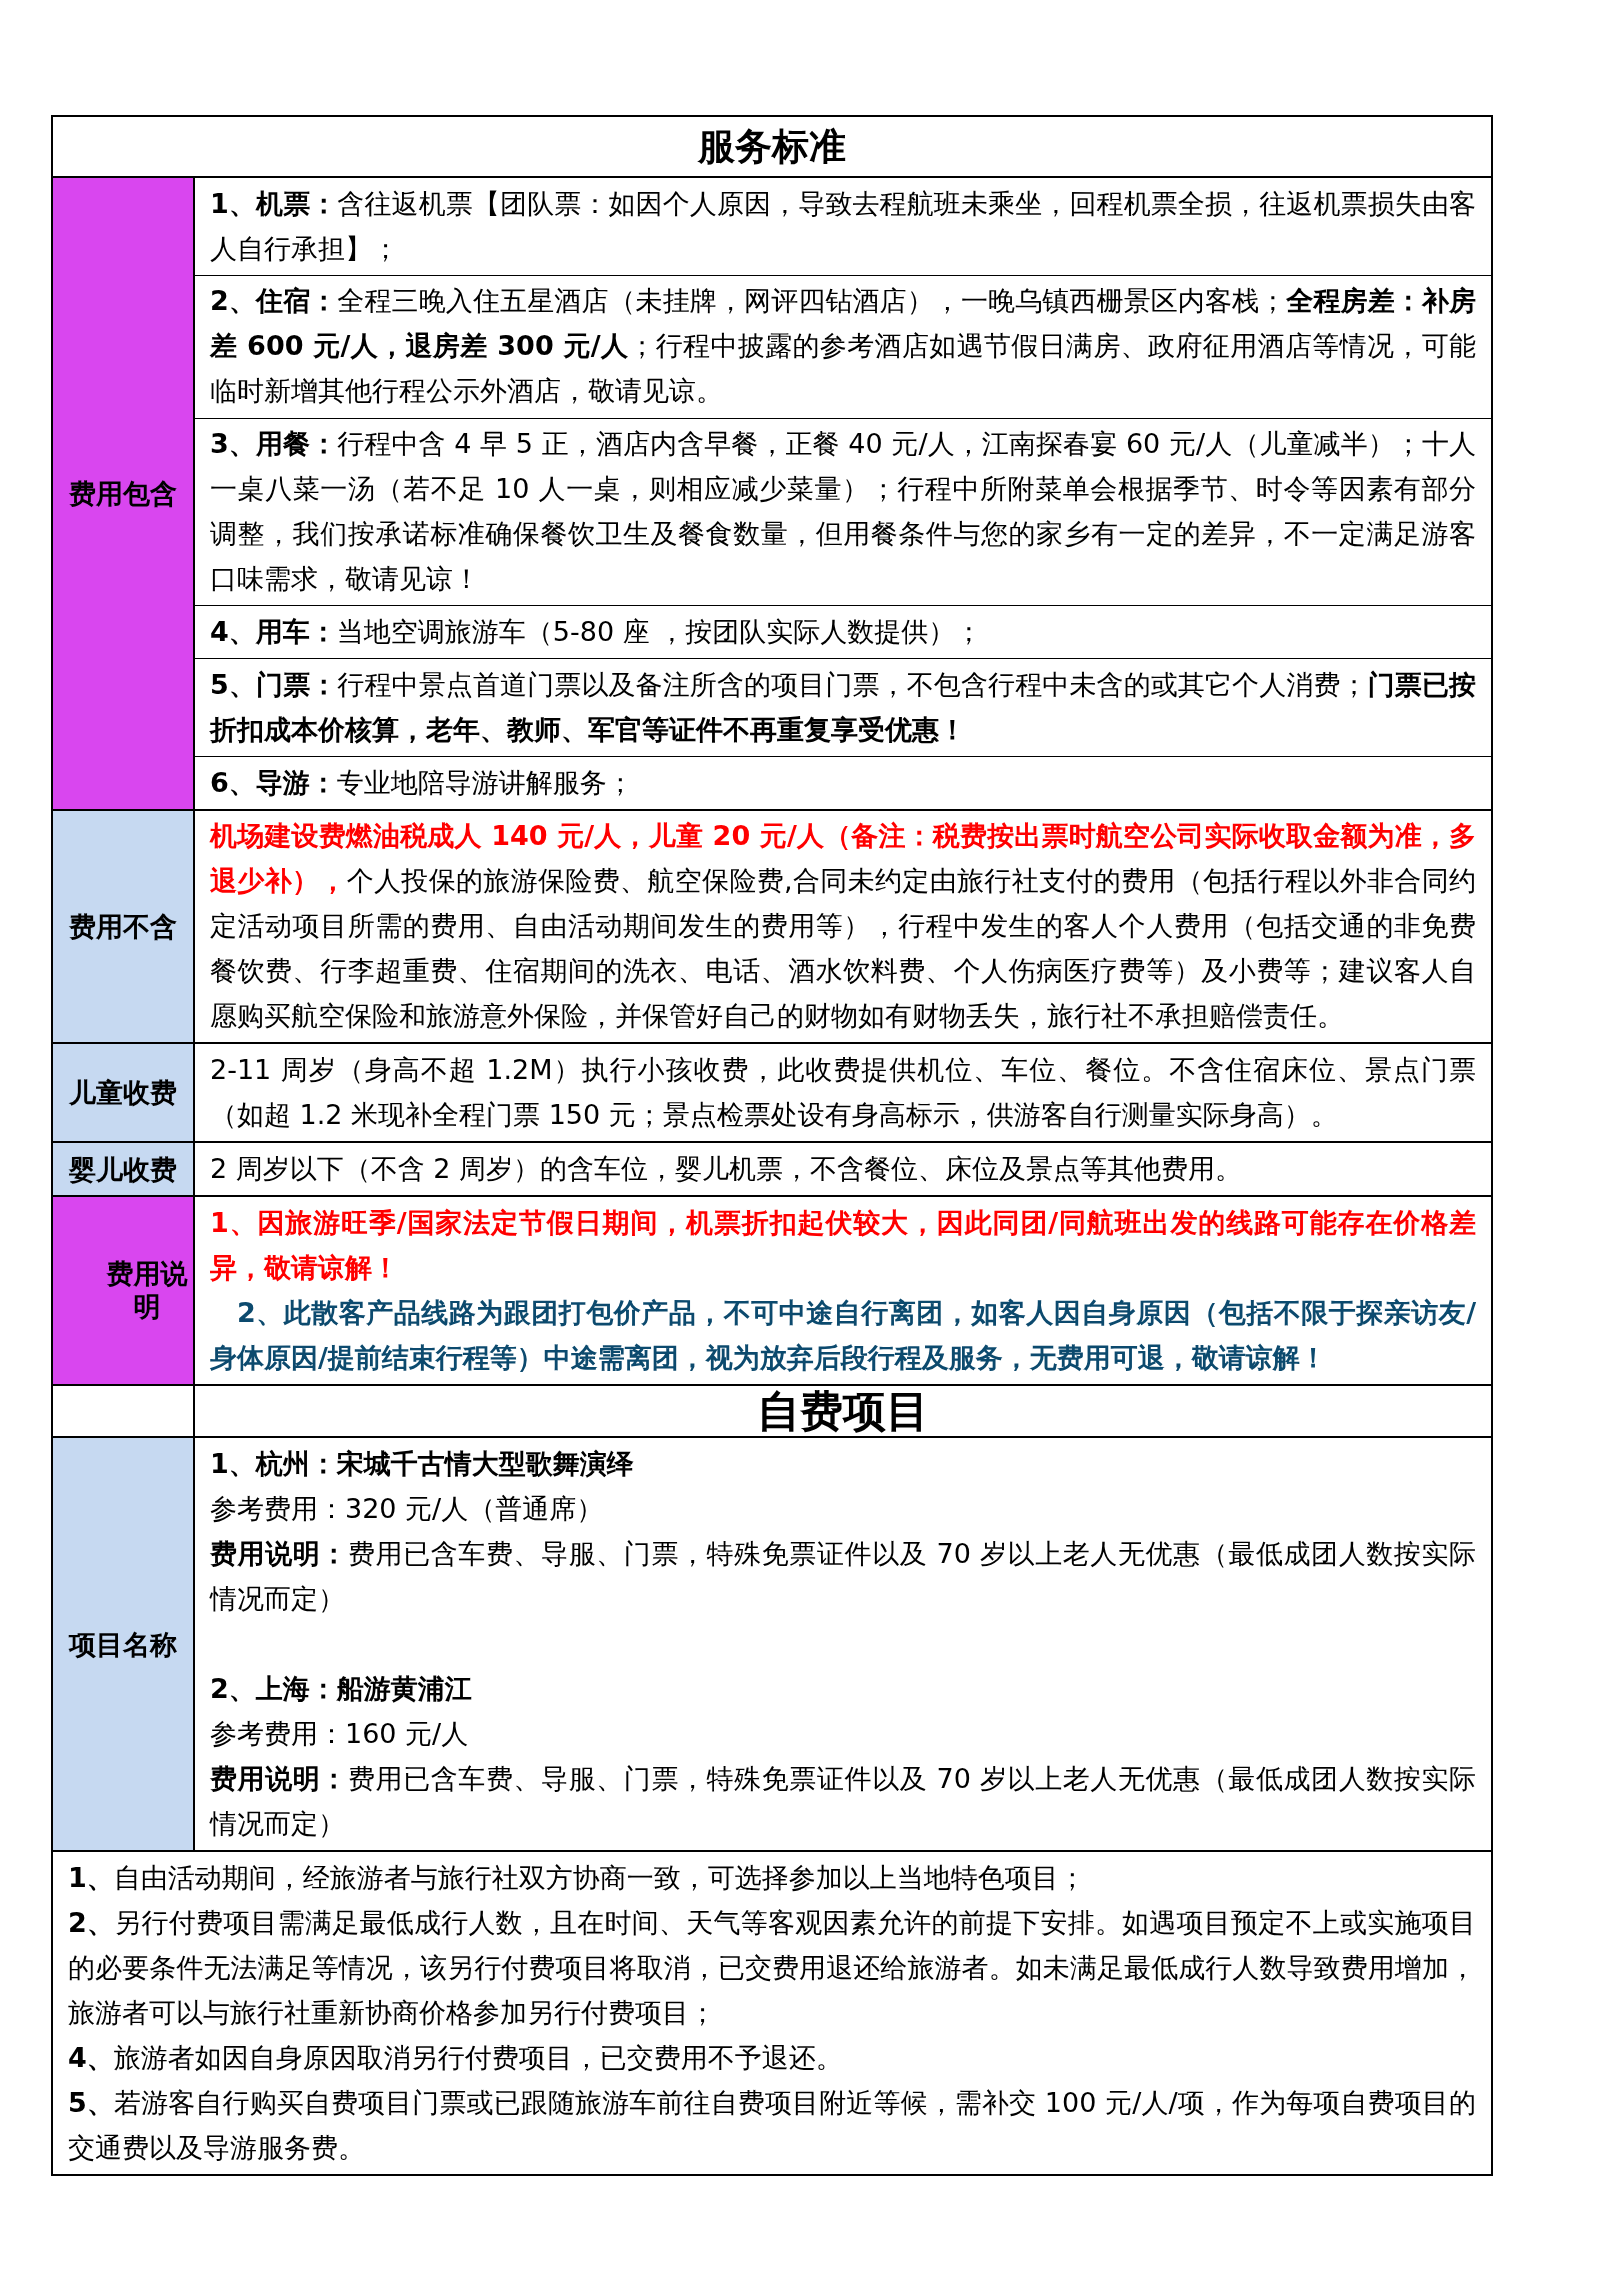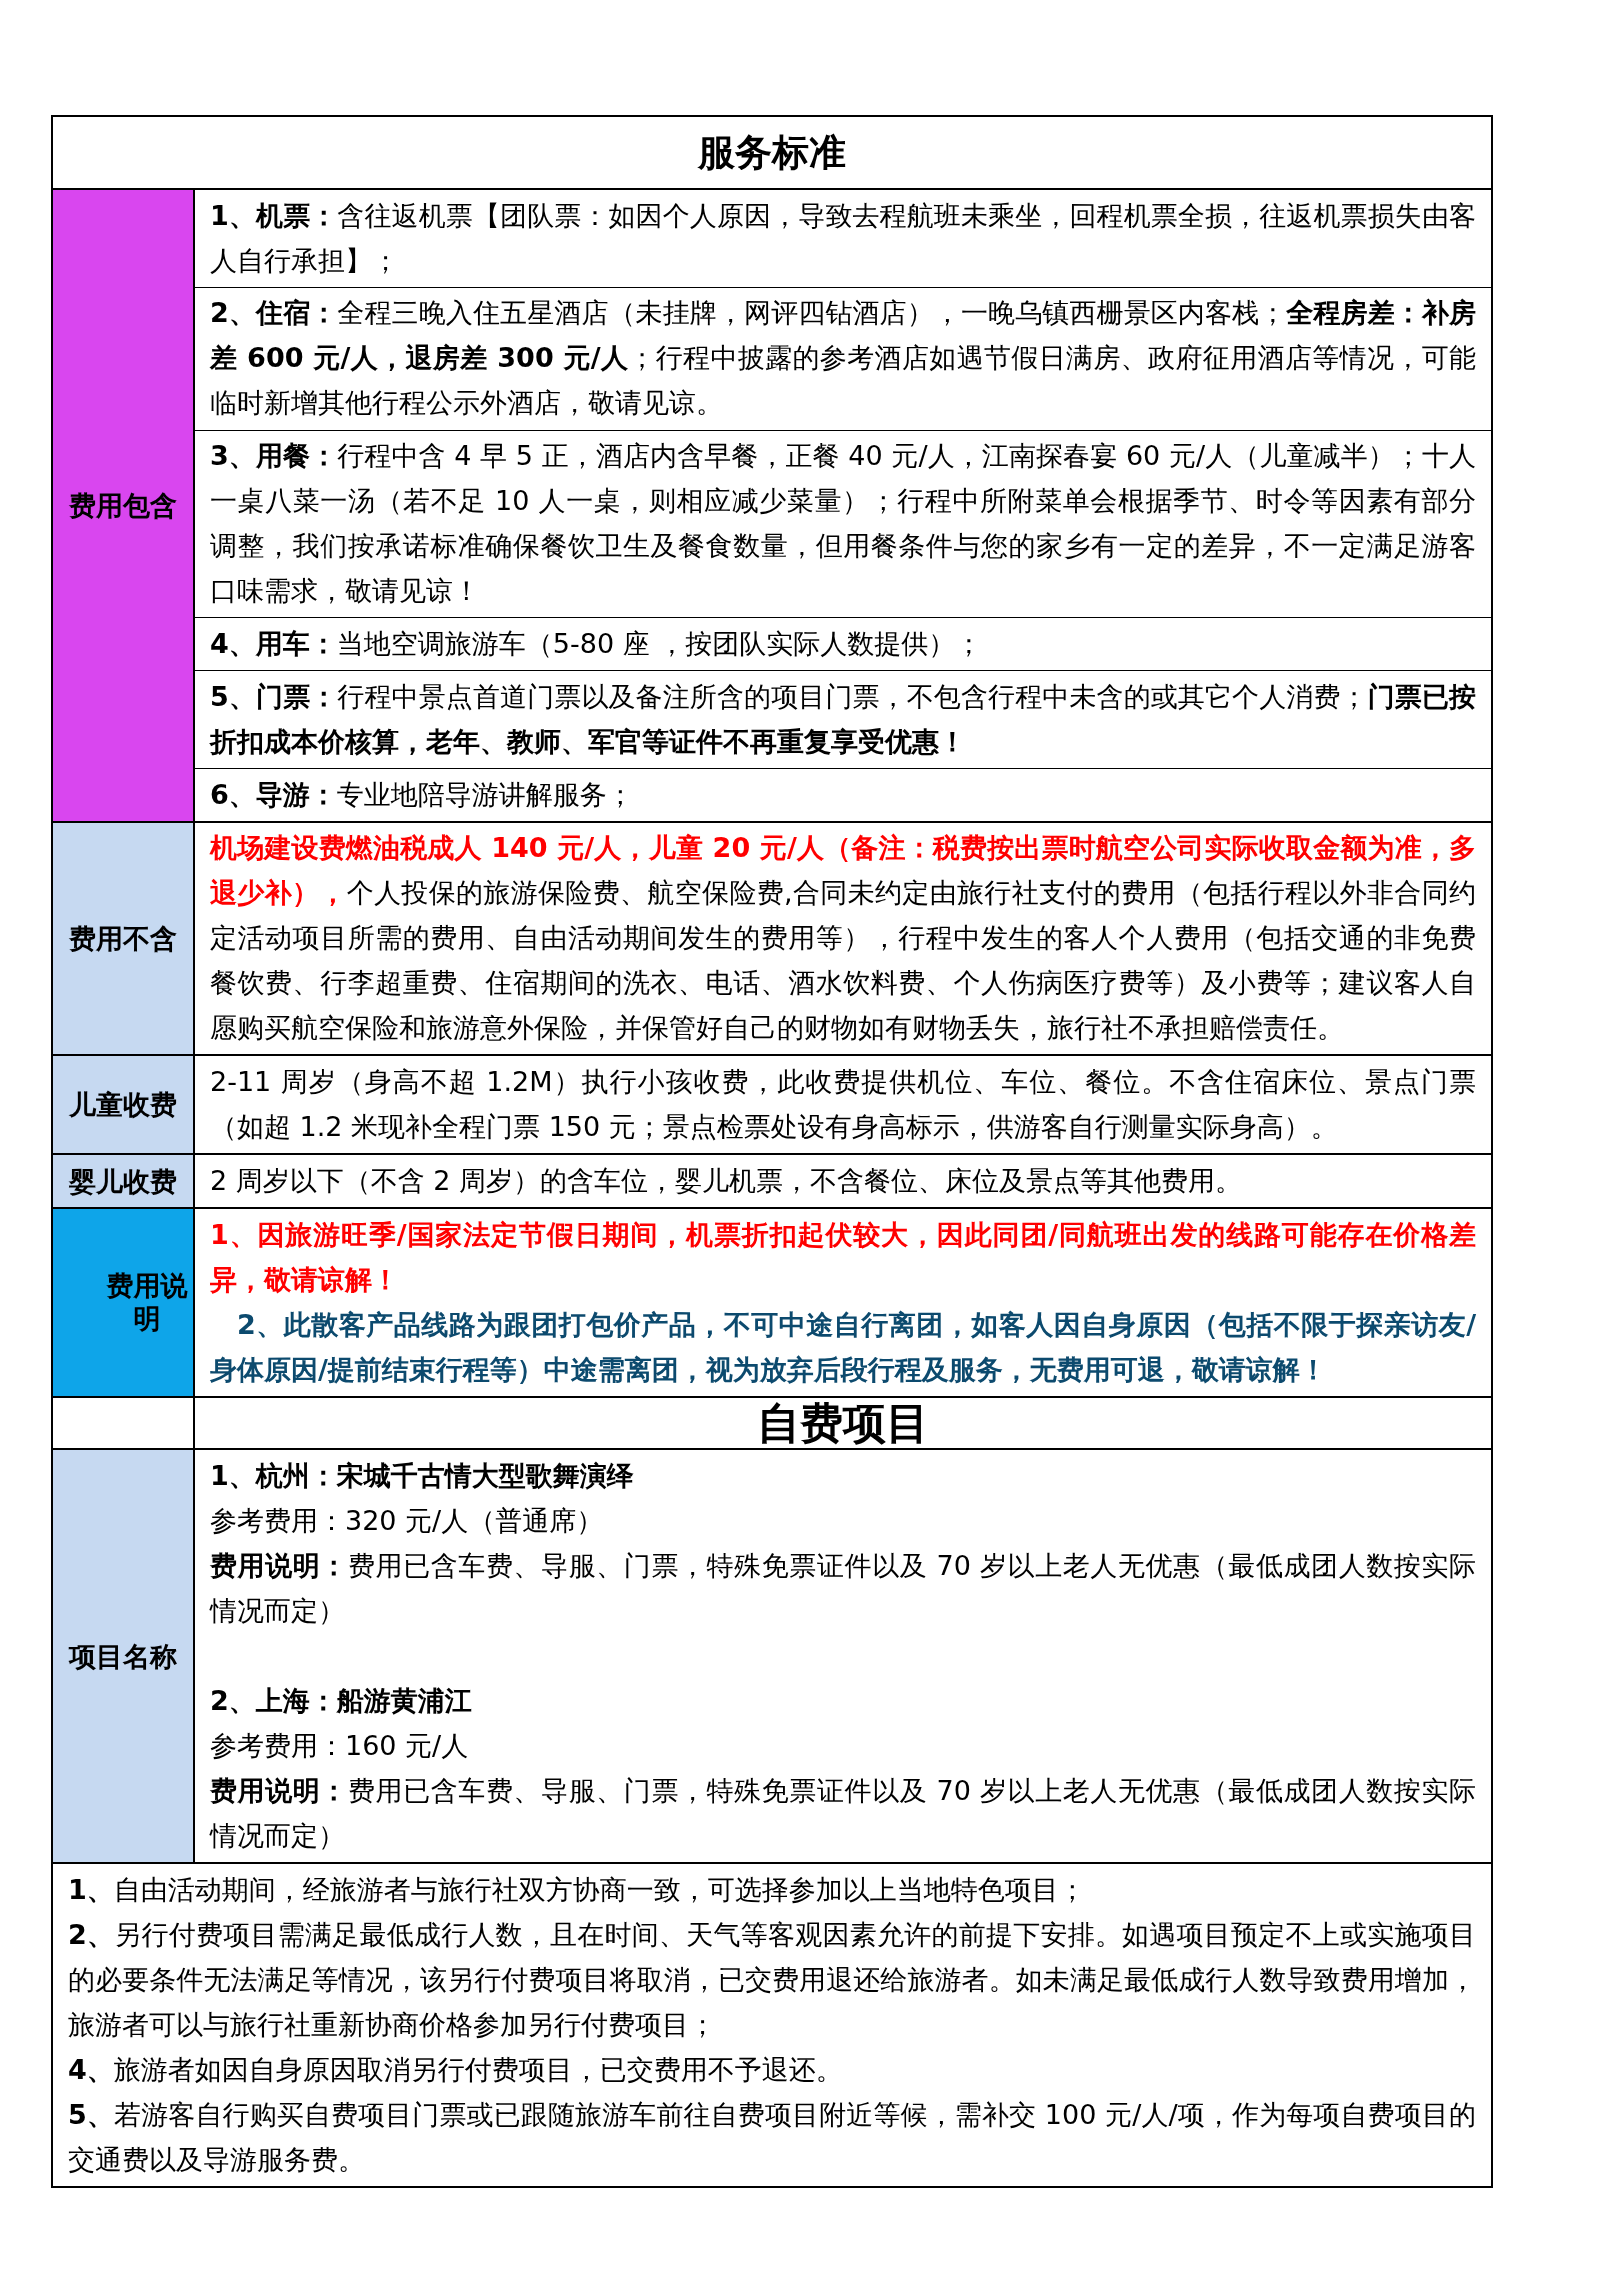--- a/index.html
+++ b/index.html
@@ -20,21 +20,21 @@
     background: #ffffff;
   }
   .t-row { display: flex; border-top: 2px solid #000000; }
   .t-row:first-child { border-top: none; }
   .title-row {
     display: block;
     text-align: center;
     font-weight: 700;
     font-size: 37px;
     line-height: 45px;
-    padding: 13px 0;
+    padding: 7px 0;
   }
   .label-cell {
     flex: 0 0 142px;
     border-right: 2px solid #000000;
     display: flex;
     align-items: center;
     justify-content: center;
     text-align: center;
     font-weight: 700;
     font-size: 27px;
@@ -112,21 +112,21 @@
     </div>
     <div class="t-row section-row">
       <div class="label-cell" style="background: rgb(198, 217, 241);">婴儿收费</div>
       <div class="content-col">
         <div class="content-item">
           <div class="para"><span class="seg">2 周岁以下（不含 2 周岁）的含车位，婴儿机票，不含餐位、床位及景点等其他费用。</span></div>
         </div>
       </div>
     </div>
     <div class="t-row section-row">
-      <div class="label-cell" style="background: #0ea5e9; padding-left: 48px;">费用说明</div>
+      <div class="label-cell" style="background: #d946ef; padding-left: 48px;">费用说明</div>
       <div class="content-col">
         <div class="content-item">
           <div class="para"><span class="seg b" style="color: rgb(255, 0, 0);">1、因旅游旺季/国家法定节假日期间，机票折扣起伏较大，因此同团/同航班出发的线路可能存在价格差异，敬请谅解！</span></div>
           <div class="para"><span class="seg b" style="color: #0c4a6e; margin-left: 27px;">2、此散客产品线路为跟团打包价产品，不可中途自行离团，如客人因自身原因（包括不限于探亲访友/身体原因/提前结束行程等）中途需离团，视为放弃后段行程及服务，无费用可退，敬请谅解！</span></div>
         </div>
       </div>
     </div>
     <div class="t-row subtitle-row">
       <div class="label-cell plain"></div>
       <div class="subtitle-cell">自费项目</div>

